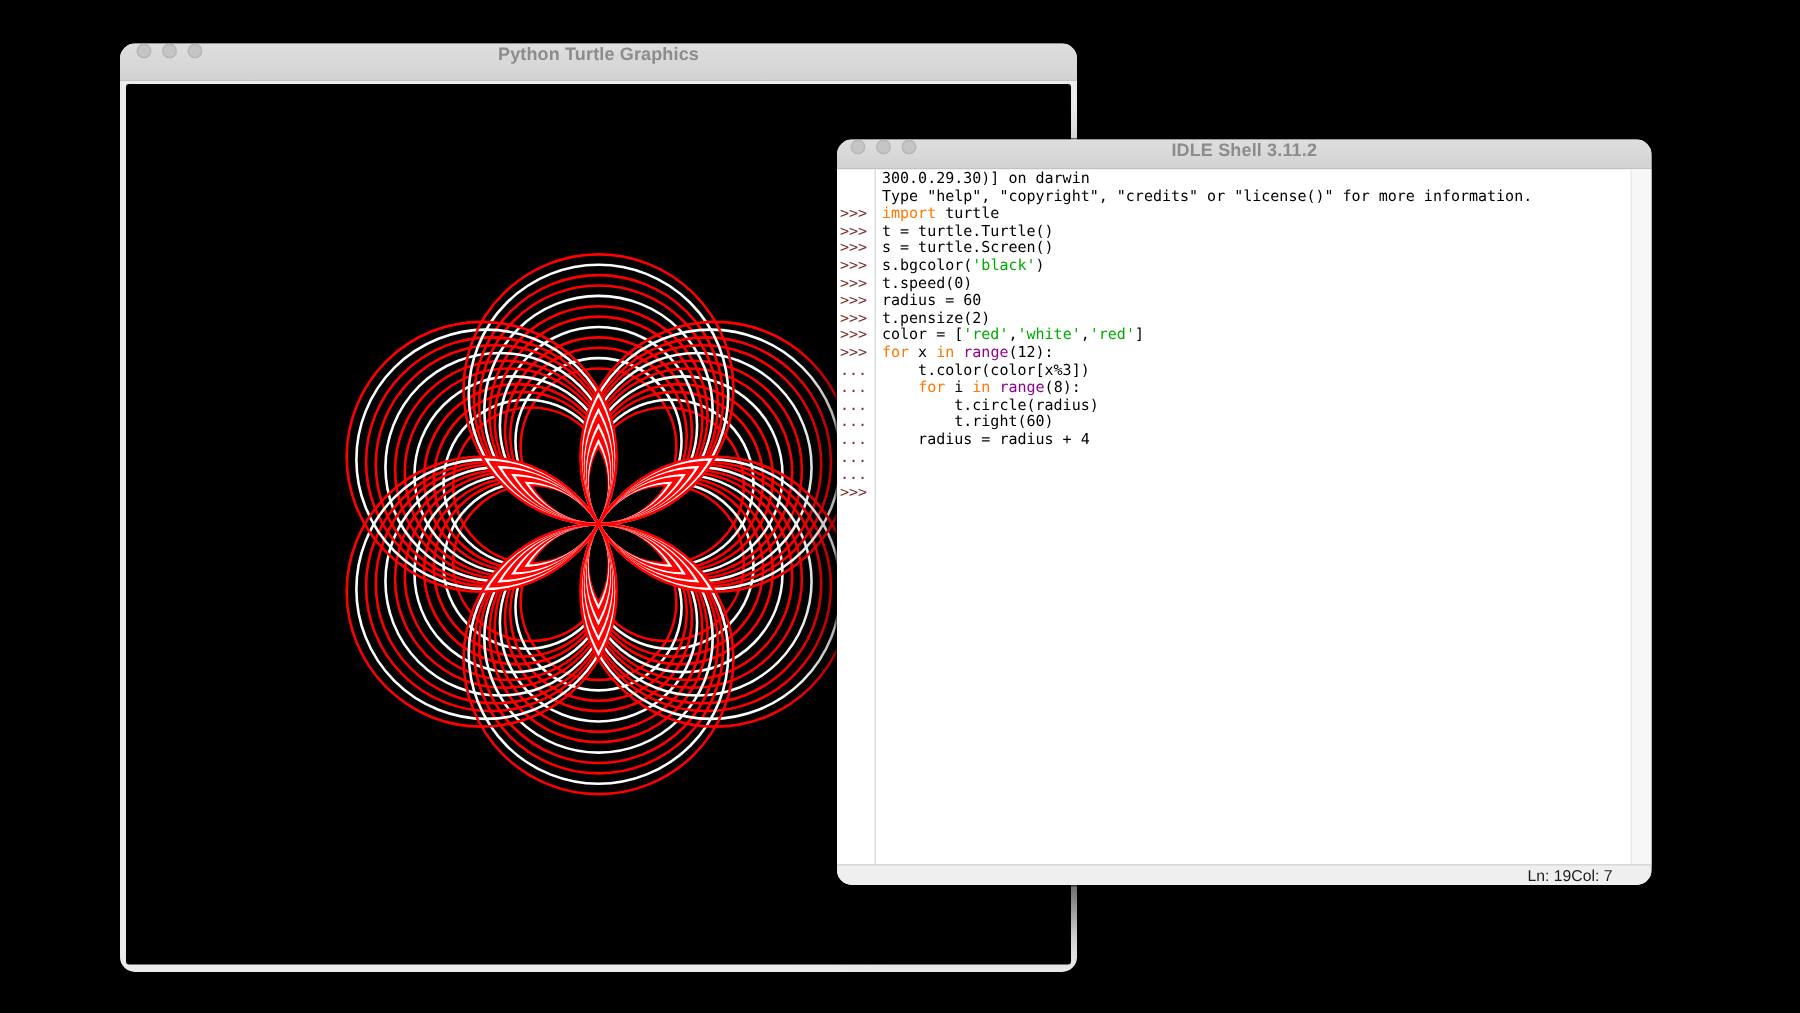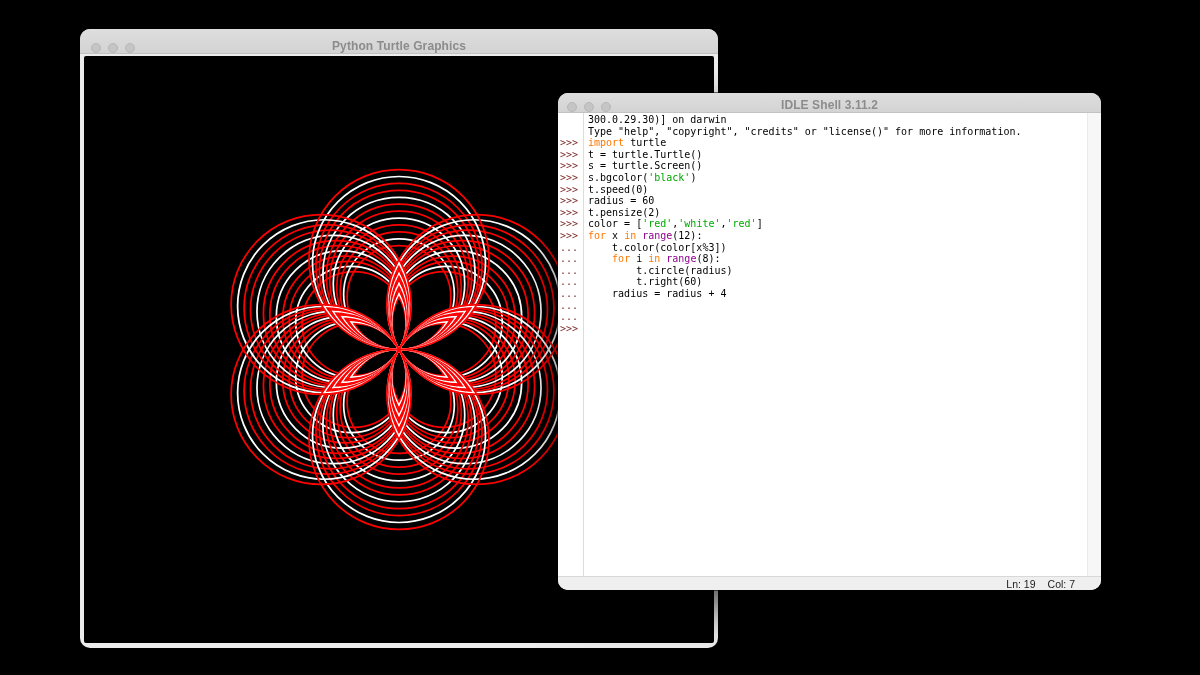--- a/index.html
+++ b/index.html
@@ -3,21 +3,21 @@
 <meta charset="utf-8">
 <style>
   html,body{margin:0;padding:0;}
   body{
     width:1200px;height:675px;background:#000;overflow:hidden;position:relative;
     font-family:"Liberation Sans",sans-serif;
   }
   .window{position:absolute;border-radius:10px;overflow:hidden;
     box-shadow:0 0 0 1px rgba(0,0,0,.55), 0 18px 40px rgba(0,0,0,.65);}
   .titlebar{position:absolute;top:0;left:0;right:0;background:linear-gradient(#dedede,#d3d3d3);
-    border-bottom:1px solid #c2c2c2;display:flex;align-items:flex-end;box-sizing:border-box;}
+    border-bottom:1px solid #c2c2c2;display:flex;align-items:flex-start;box-sizing:border-box;}
   .titlebar .title{position:absolute;left:0;right:0;text-align:center;
     font-size:12px;font-weight:bold;color:#8c8c8c;letter-spacing:.1px;pointer-events:none;}
   .traffic{display:flex;align-items:center;padding-left:11px;gap:7px;z-index:2;}
   .light{width:10px;height:10px;border-radius:50%;background:#c5c5c5;border:1px solid #b7b7b7;box-sizing:border-box;}
 
   
   #turtle-win{left:80px;top:29px;width:638px;height:619px;background:#ececec;z-index:1;}
   #turtle-win .titlebar{height:25px;}
   #turtle-canvas{position:absolute;left:4px;right:4px;top:27px;bottom:5px;background:#000;border-radius:2px;}
   #flower-svg{display:block;width:630px;height:587px;}
@@ -29,21 +29,21 @@
   #shell{position:absolute;left:0;right:0;top:20px;bottom:14px;background:#fff;
     font-family:"DejaVu Sans Mono",monospace;font-size:10px;line-height:11.6px;}
   #sidebar-line{position:absolute;left:25px;top:0;bottom:0;width:1px;background:#dcdcdc;}
   #scroll-trough{position:absolute;right:0;top:0;bottom:0;width:13px;background:#f7f7f7;border-left:1px solid #ebebeb;}
   #shell-rows{position:absolute;left:0;right:14px;top:1px;}
   .srow{display:flex;height:11.6px;white-space:pre;}
   .prompt{flex:0 0 25px;width:25px;padding-left:2px;box-sizing:border-box;}
   .codeline{padding-left:5px;color:#000;}
   #statusbar{position:absolute;left:0;right:0;bottom:0;height:14px;background:#efefef;
     border-top:1px solid #d8d8d8;display:flex;justify-content:flex-end;align-items:center;
-    gap:12px;padding-right:26px;box-sizing:border-box;font-size:10.5px;color:#1c1c1c;}
+    gap:0;padding-right:26px;box-sizing:border-box;font-size:10.5px;color:#1c1c1c;}
 </style>
 </head>
 <body>
 
 <div style="position:absolute;inset:0;">
 
   <section class="window" id="turtle-win">
     <header class="titlebar">
       <div class="traffic">
         <span class="light"></span>

